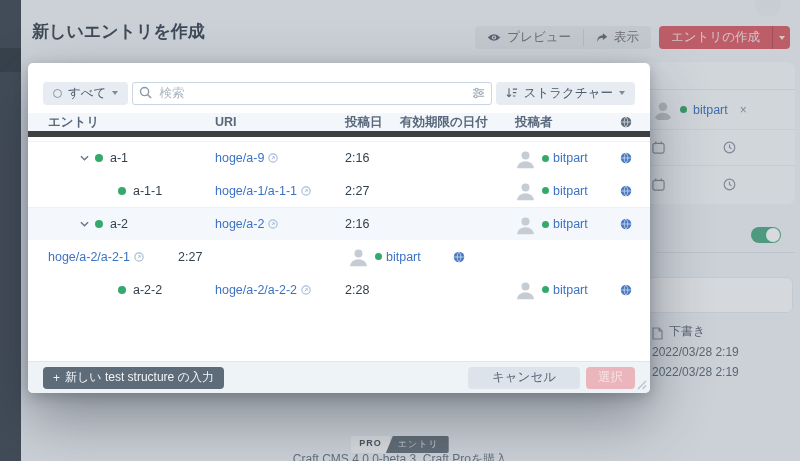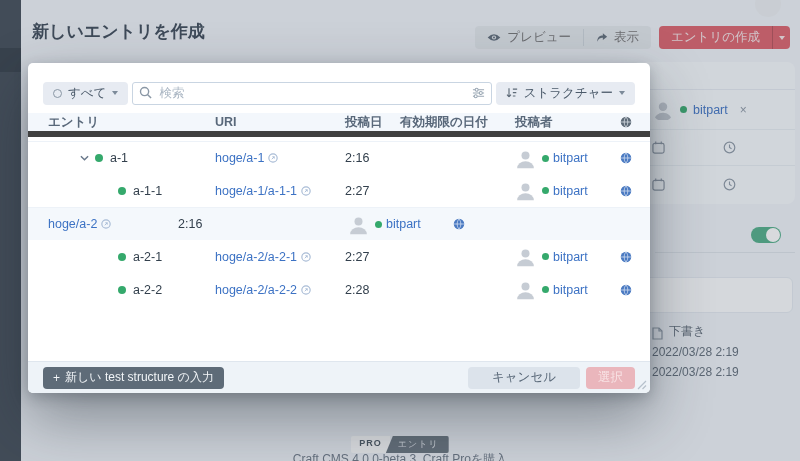--- a/index.html
+++ b/index.html
@@ -266,21 +266,21 @@
       <span class="indent"></span>
       <span class="row-caret">
         <svg width="9" height="6" viewBox="0 0 10 6">
               <path d="M1 1 L5 5 L9 1" fill="none" stroke="currentColor" stroke-width="1.6"></path>
             </svg>
       </span>
       <span class="dot"></span>
       <span class="entry-label">a-1</span>
     </div>
     <div class="cell c-uri">
-      <a class="uri-link" href="#">hoge/a-1</a>
+      <a class="uri-link" href="#">hoge/a-9</a>
       <span class="ext-icon">
         <svg width="10" height="10" viewBox="0 0 12 12">
               <circle cx="6" cy="6" r="5" fill="none" stroke="currentColor" stroke-width="1.4"></circle>
               <path d="M4.5 7.5 L7.5 4.5 M5.2 4.5h2.3v2.3" fill="none" stroke="currentColor" stroke-width="1.1"></path>
             </svg>
       </span>
     </div>
     <div class="cell c-date">2:16</div>
     <div class="cell c-expiry"></div>
     <div class="cell c-author">
@@ -333,20 +333,30 @@
     <div class="cell c-globe">
       <span class="globe-blue">
         <svg width="12" height="12" viewBox="0 0 16 16">
               <circle cx="8" cy="8" r="7" fill="currentColor"></circle>
               <path d="M1 8h14 M8 1a11 11 0 0 1 0 14 M8 1a11 11 0 0 0 0 14" fill="none" stroke="#fff" stroke-width="1" opacity=".75"></path>
             </svg>
       </span>
     </div>
   </div>
       <div class="trow lv1 hl">
+    <div class="cell c-entry">
+      <span class="indent"></span>
+      <span class="row-caret">
+        <svg width="9" height="6" viewBox="0 0 10 6">
+              <path d="M1 1 L5 5 L9 1" fill="none" stroke="currentColor" stroke-width="1.6"></path>
+            </svg>
+      </span>
+      <span class="dot"></span>
+      <span class="entry-label">a-2</span>
+    </div>
     <div class="cell c-uri">
       <a class="uri-link" href="#">hoge/a-2</a>
       <span class="ext-icon">
         <svg width="10" height="10" viewBox="0 0 12 12">
               <circle cx="6" cy="6" r="5" fill="none" stroke="currentColor" stroke-width="1.4"></circle>
               <path d="M4.5 7.5 L7.5 4.5 M5.2 4.5h2.3v2.3" fill="none" stroke="currentColor" stroke-width="1.1"></path>
             </svg>
       </span>
     </div>
     <div class="cell c-date">2:16</div>
@@ -364,26 +374,20 @@
     <div class="cell c-globe">
       <span class="globe-blue">
         <svg width="12" height="12" viewBox="0 0 16 16">
               <circle cx="8" cy="8" r="7" fill="currentColor"></circle>
               <path d="M1 8h14 M8 1a11 11 0 0 1 0 14 M8 1a11 11 0 0 0 0 14" fill="none" stroke="#fff" stroke-width="1" opacity=".75"></path>
             </svg>
       </span>
     </div>
   </div>
       <div class="trow lv2">
-    <div class="cell c-entry">
-      <span class="indent"></span>
-
-      <span class="dot"></span>
-      <span class="entry-label">a-2-1</span>
-    </div>
     <div class="cell c-uri">
       <a class="uri-link" href="#">hoge/a-2/a-2-1</a>
       <span class="ext-icon">
         <svg width="10" height="10" viewBox="0 0 12 12">
               <circle cx="6" cy="6" r="5" fill="none" stroke="currentColor" stroke-width="1.4"></circle>
               <path d="M4.5 7.5 L7.5 4.5 M5.2 4.5h2.3v2.3" fill="none" stroke="currentColor" stroke-width="1.1"></path>
             </svg>
       </span>
     </div>
     <div class="cell c-date">2:27</div>

